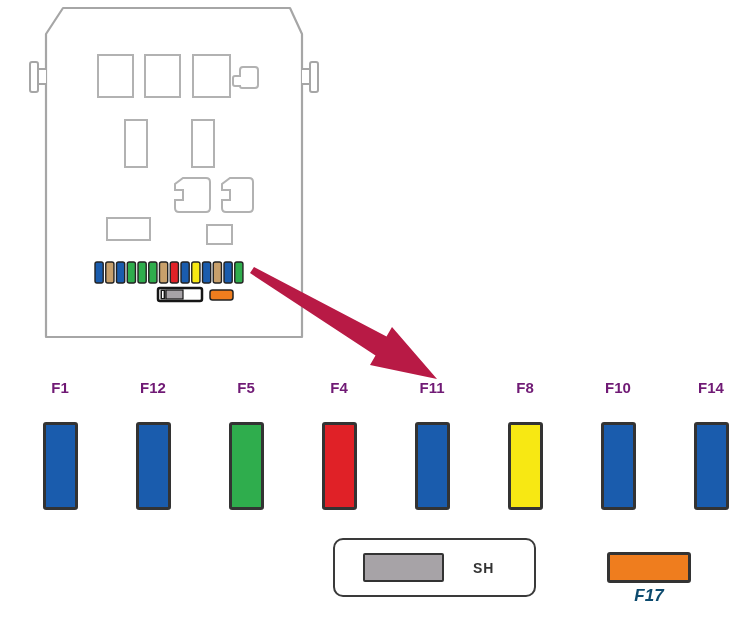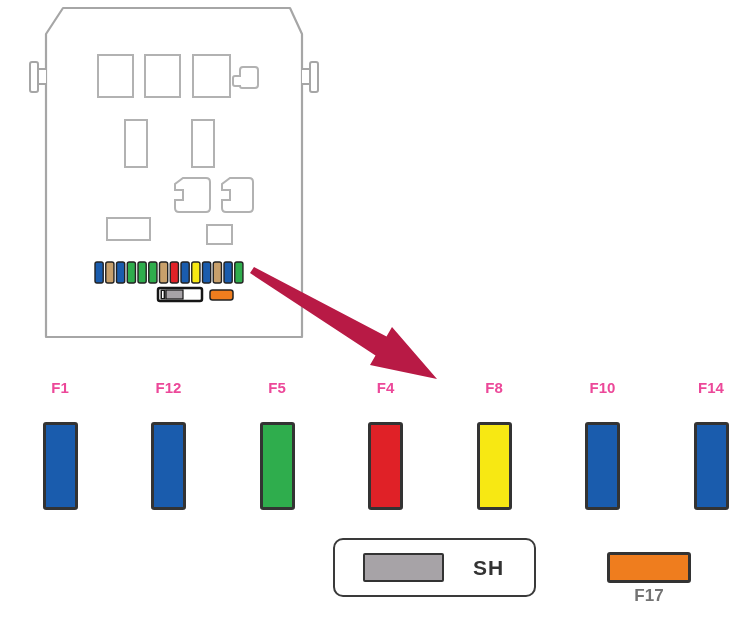--- a/index.html
+++ b/index.html
@@ -8,41 +8,41 @@
     font-family:"Liberation Sans",sans-serif;
   }
   .drawing-svg{position:absolute;left:0;top:0;width:750px;height:624px;}
   
   .fuse-row{
     position:absolute;left:42px;top:378px;width:687px;
     display:flex;justify-content:space-between;
   }
   .fuse-cell{display:flex;flex-direction:column;align-items:center;width:36px;}
   .fuse-label{
-    font-weight:bold;font-size:15px;color:#ec4899;height:20px;line-height:20px;
+    font-weight:bold;font-size:15px;color:#701a75;height:20px;line-height:20px;
     margin-bottom:24px;white-space:nowrap;
   }
   .fuse-swatch{width:29px;height:82px;border:3px solid #333;border-radius:3px;}
   
   .sh-box{
     position:absolute;left:333px;top:538px;width:199px;height:55px;
     border:2.5px solid #3a3a3a;border-radius:10px;background:#fff;
   }
   .sh-fuse{
     position:absolute;left:28px;top:13px;width:77px;height:25px;
     border:2.5px solid #333;border-radius:2px;
   }
   .sh-label{
     position:absolute;left:138px;top:50%;transform:translateY(-50%);
-    font-weight:bold;font-size:21px;color:#333;letter-spacing:1px;
+    font-weight:bold;font-size:14px;color:#333;letter-spacing:1px;
   }
   
   .f17-group{position:absolute;left:606px;top:552px;width:86px;text-align:center;}
   .f17-fuse{width:78px;height:25px;border:3px solid #333;border-radius:3px;margin:0 auto;}
-  .f17-label{font-weight:bold;font-size:17px;color:#737373;margin-top:3px;}
+  .f17-label{font-weight:bold;font-size:17px;color:#0c4a6e;margin-top:3px;font-style:italic;}
 </style>
 </head>
 <body>
 
 <div class="canvas">
 
   <svg class="drawing-svg" viewBox="0 0 750 624" xmlns="http://www.w3.org/2000/svg">
 
     <polygon points="63,8 290,8 302,34 302,337 46,337 46,34" fill="#ffffff" stroke="#a6a6a6" stroke-width="2.2" stroke-linejoin="round"></polygon>
 
@@ -104,20 +104,24 @@
       </div>
       <div class="fuse-cell">
         <div class="fuse-label">F5</div>
         <div class="fuse-swatch" style="background: rgb(47, 173, 77);"></div>
       </div>
       <div class="fuse-cell">
         <div class="fuse-label">F4</div>
         <div class="fuse-swatch" style="background: rgb(224, 33, 39);"></div>
       </div>
       <div class="fuse-cell">
+        <div class="fuse-label">F11</div>
+        <div class="fuse-swatch" style="background: rgb(26, 92, 173);"></div>
+      </div>
+      <div class="fuse-cell">
         <div class="fuse-label">F8</div>
         <div class="fuse-swatch" style="background: rgb(247, 232, 19);"></div>
       </div>
       <div class="fuse-cell">
         <div class="fuse-label">F10</div>
         <div class="fuse-swatch" style="background: rgb(26, 92, 173);"></div>
       </div>
       <div class="fuse-cell">
         <div class="fuse-label">F14</div>
         <div class="fuse-swatch" style="background: rgb(26, 92, 173);"></div>

